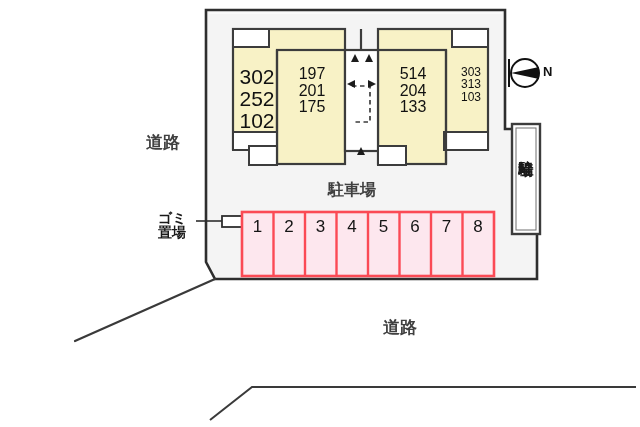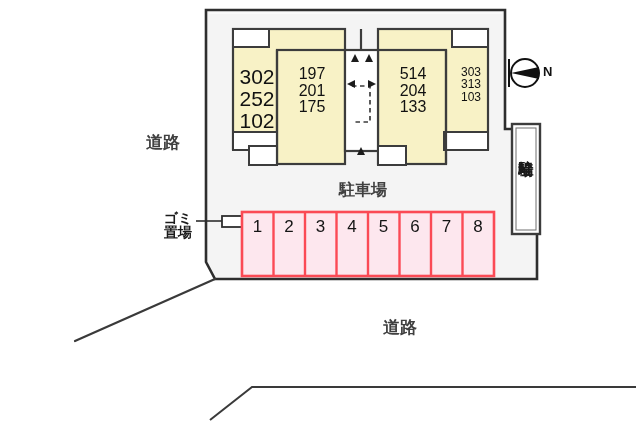--- a/index.html
+++ b/index.html
@@ -64,21 +64,20 @@
     font-weight: 700;
     font-size: 13px;
     color: #111111;
   }
   .gomi-label {
     position: absolute;
     font-family: "DejaVu Sans", "Liberation Sans", sans-serif;
     font-weight: 700;
     color: #1a1a1a;
     line-height: 1.02;
-    text-align: center;
     letter-spacing: 0px;
   }
   .gomi-label span { display: block; }
 </style>
 </head>
 <body>
 
 <div id="stage">
 
   <svg id="plan-svg" width="640" height="427" viewBox="0 0 640 427">
@@ -182,21 +181,21 @@
   <div class="unit-label" style="left:450px; top:66px; width:42px; font-size:12px;">
     <span>303</span>
     <span>313</span>
     <span>103</span>
   </div>
 
   <div class="h-label" style="left:146px; top:131px; font-size:17px;">道路</div>
 
   <div class="h-label" style="left:383px; top:316px; font-size:17px;">道路</div>
 
-  <div class="h-label" style="left:328px; top:180px; font-size:16px;margin-left:11px;">駐車場</div>
+  <div class="h-label" style="left:328px; top:180px; font-size:16px;">駐車場</div>
 
   <div class="vert-label" style="left:518px; top:148px; font-size:15px;">駐輪場</div>
 
   <div class="gomi-label" style="left:158px; top:211px; width:40px; font-size:14px;">
     <span>ゴミ</span>
     <span>置場</span>
   </div>
 
   <div class="compass-n" style="left:543px; top:64px;">N</div>
 

